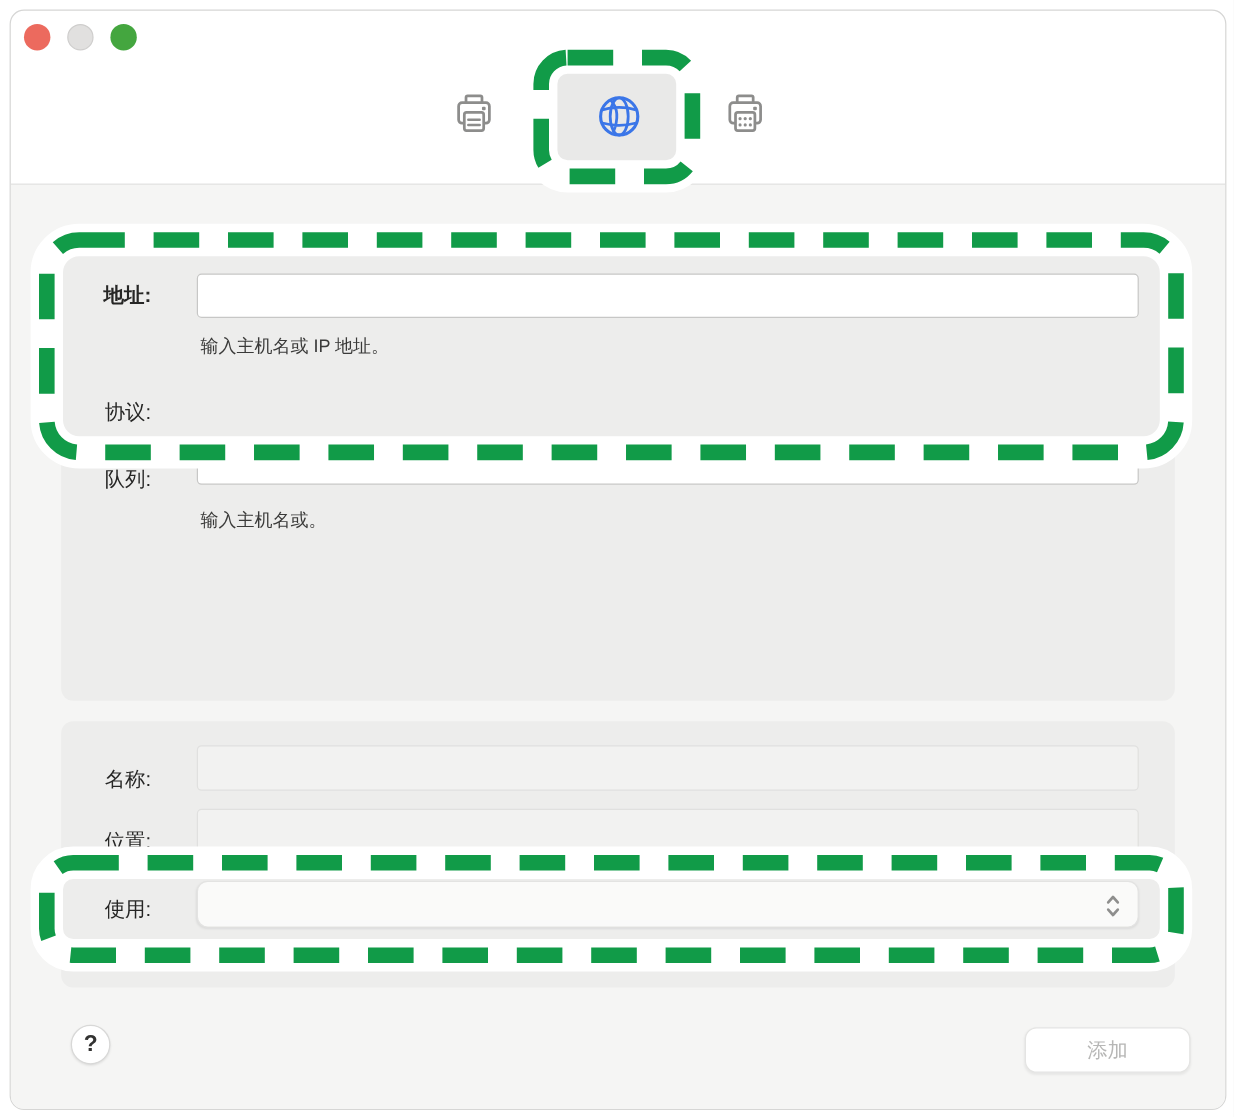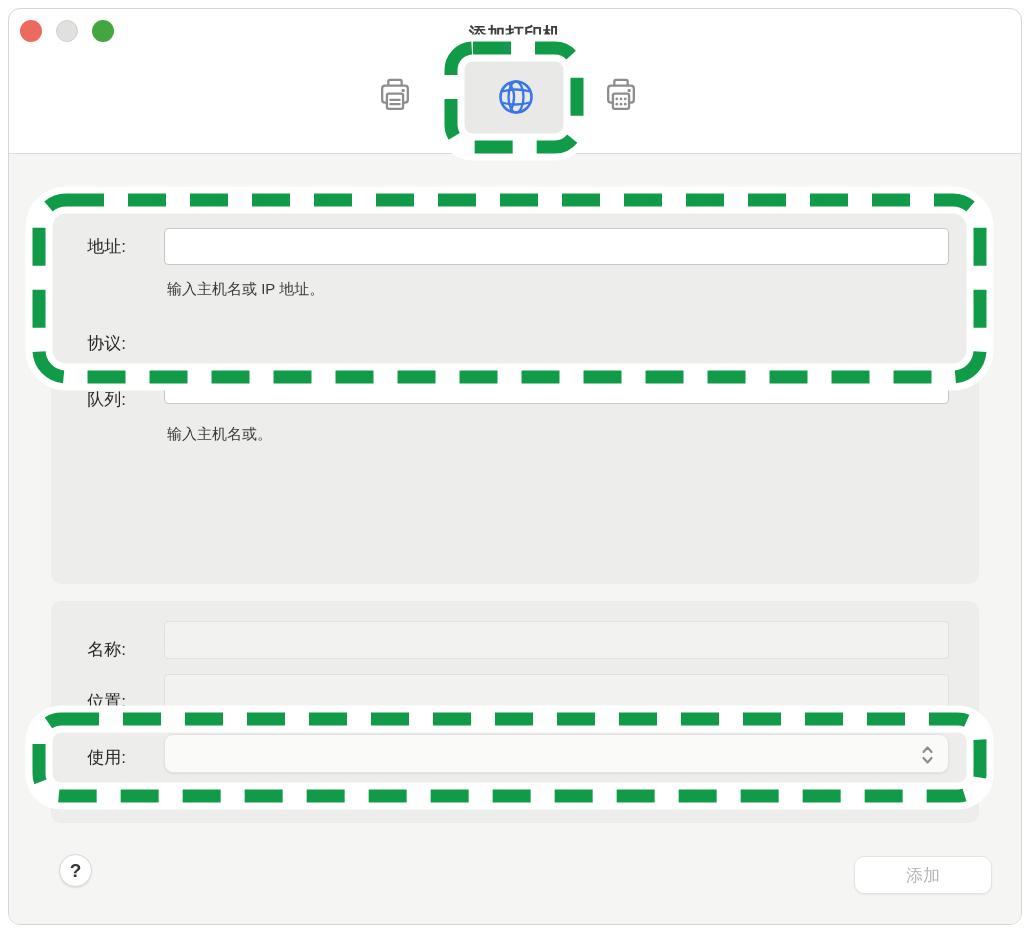--- a/index.html
+++ b/index.html
@@ -43,21 +43,21 @@
   
   .panel{position:absolute;left:42px;width:928px;background:#ededec;border-radius:10px;}
   .panel1{top:202px;height:373px;}
   .panel2{top:592px;height:222px;}
 
   
   .flabel{
     position:absolute;left:37px;width:80px;text-align:right;
     font-size:17px;color:#262625;line-height:22px;white-space:nowrap;
   }
-  .lb-address{top:227px;} .lb-protocol{top:324px;} .lb-queue{top:380px;}
+  .lb-address{top:227px;font-weight:bold;} .lb-protocol{top:324px;} .lb-queue{top:380px;}
   .lb-name{top:630px;} .lb-location{top:682px;} .lb-use{top:738px;}
 
   .tfield{
     position:absolute;left:155px;width:785px;height:37px;
     background:#ffffff;border:1px solid #c7c7c6;border-radius:4px;
     font-size:17px;color:#1f1f1f;padding:0 10px;outline:none;
   }
   .tf-address{top:219px;} .tf-queue{top:358px;}
 
   .helper{position:absolute;left:158px;font-size:15px;color:#3a3a39;line-height:19px;}
@@ -108,21 +108,20 @@
   .dash{fill:none;stroke:var(--annotation-green,#119b48);stroke-width:13px;stroke-dasharray:38 24;}
 </style>
 </head>
 <body>
 
 <div class="window">
 
   <div class="light red"></div>
   <div class="light gray"></div>
   <div class="light green"></div>
-  <div class="title">添加打印机</div>
 
   <div class="tab-bg"></div>
 
   <button class="tabbtn t1">
     <span>
       <svg width="38" height="40" viewBox="0 0 40 42">
         <rect x="13" y="3" width="14" height="7" rx="1.5" fill="#fff" stroke="#8d8d8c" stroke-width="2.4"></rect>
         <rect x="6.5" y="9" width="27" height="18" rx="3" fill="#fff" stroke="#8d8d8c" stroke-width="2.4"></rect>
         <rect x="27" y="12.5" width="3.2" height="3.2" rx="1" fill="#8d8d8c"></rect>
         <rect x="11.5" y="17.5" width="17" height="16" rx="2" fill="#fff" stroke="#8d8d8c" stroke-width="2.4"></rect>

